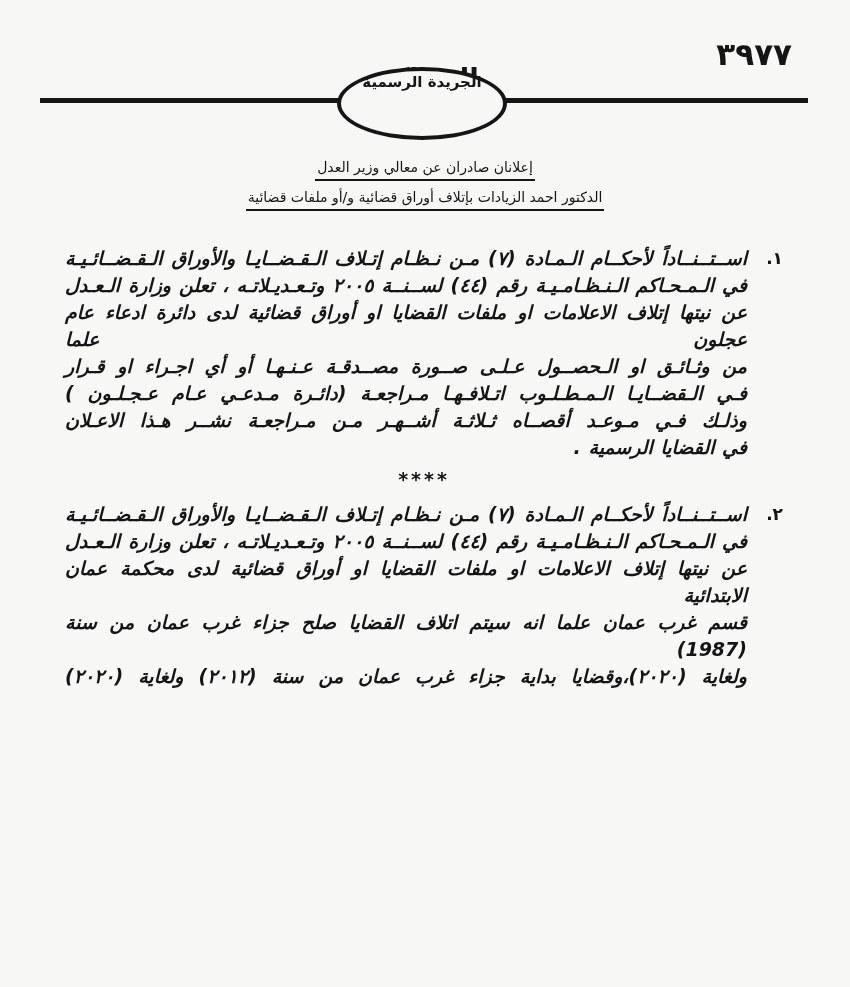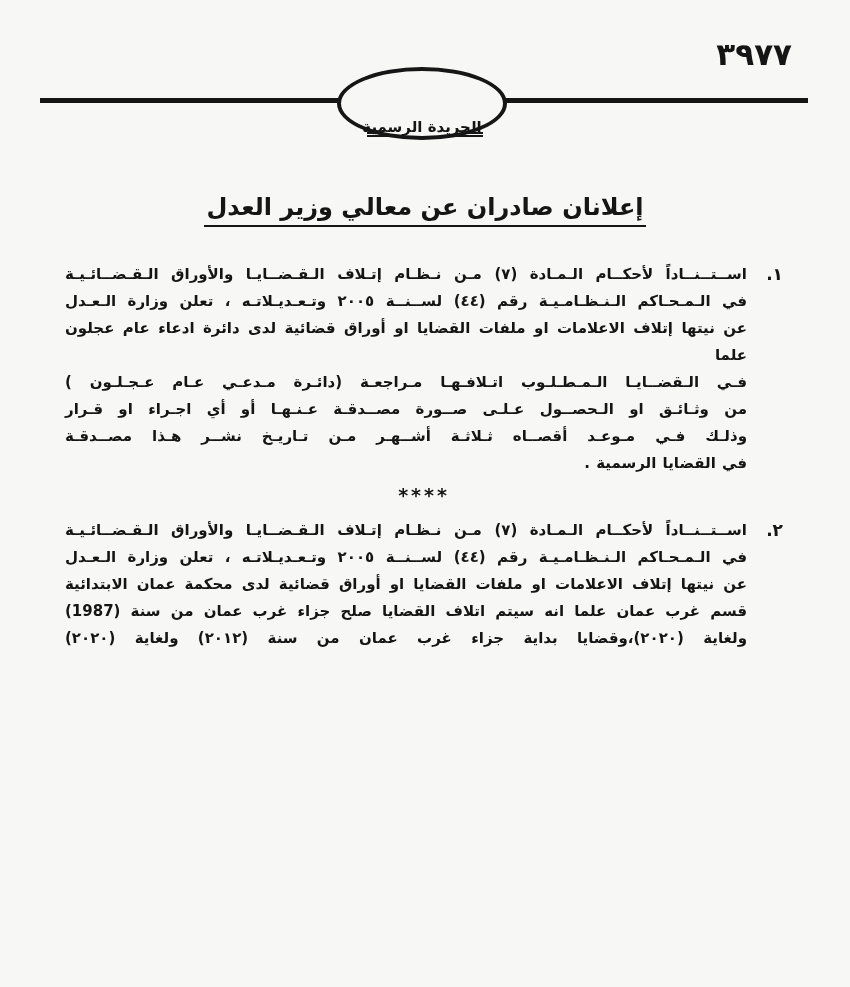--- a/index.html
+++ b/index.html
@@ -10,21 +10,21 @@
   .page {
     position: relative;
     width: 850px;
     height: 987px;
     margin: 0 auto;
     background: #f7f7f5;
     color: #151515;
     font-family: "DejaVu Sans", sans-serif;
     overflow: hidden;
     box-sizing: border-box;
-    padding-top: 96px;
+    padding-top: 62px;
   }
 
   
   .page-number {
     position: absolute;
     top: 36px;
     right: 58px;
     font-size: 31px;
     font-weight: bold;
     letter-spacing: 6px;
@@ -41,21 +41,21 @@
   .gazette-ellipse {
     position: absolute;
     top: 67px;
     left: 337px;
     width: 170px;
     height: 73px;
     background: #f7f7f5;
     border: 4px solid #161616;
     border-radius: 50%;
     display: flex;
-    align-items: flex-end;
+    align-items: flex-start;
     justify-content: center;
     box-sizing: border-box;
   }
   .gazette-ellipse span {
     font-size: 15px;
     font-weight: bold;
     direction: rtl;
     white-space: nowrap;
     padding-top: 2px;
   }
@@ -74,22 +74,22 @@
     padding: 0 4px 3px 4px;
     letter-spacing: 0;
   }
   .subtitles {
     text-align: center;
     direction: rtl;
     margin-bottom: 30px;
   }
   .subtitle {
     display: inline-block;
-    font-size: 24px;
-    font-weight: bold;
+    font-size: 14px;
+    font-weight: normal;
     border-bottom: 2px solid #161616;
     padding: 0 2px 4px 2px;
     margin: 4px 0;
   }
 
   
   .content {
     direction: rtl;
     margin: 0 67px 0 65px;
   }
@@ -99,27 +99,28 @@
   }
   .announcement .num {
     position: absolute;
     right: 0;
     top: 0;
     font-size: 17px;
     font-weight: bold;
     line-height: 27px;
   }
   .line {
-    font-size: 15px;
+    font-size: 19px;
     font-weight: bold;
     line-height: 27px;
     text-align: justify;
     text-align-last: justify;
     white-space: normal;
     word-spacing: 1px;
+    font-style: italic;
   }
   .line.last {
     text-align-last: right;
   }
   .separator {
     text-align: center;
     font-size: 19px;
     font-weight: bold;
     letter-spacing: 3px;
     line-height: 27px;
@@ -138,32 +139,33 @@
   <div class="gazette-ellipse">
     <span>الجريدة الرسمية</span>
   </div>
 
   <div class="section-title-wrap">
     <div class="section-title">المحاكم</div>
   </div>
 
   <div class="subtitles">
     <div><span class="subtitle">إعلانان صادران عن معالي وزير العدل</span></div>
+    <div><span class="subtitle">الدكتور احمد الزيادات بإتلاف أوراق قضائية و/أو ملفات قضائية</span></div>
   </div>
 
   <div class="content">
 
     <div class="announcement">
       <span class="num">١.</span>
       <div class="line">اســتــنــاداً لأحكــام الـمـادة (٧) مـن نـظـام إتـلاف الـقـضــايـا والأوراق الـقـضــائـيـة</div>
       <div class="line">في الـمـحـاكم الـنـظـامـيـة رقم (٤٤) لســنــة ٢٠٠٥ وتـعـديـلاتـه ، تعلن وزارة الـعـدل</div>
       <div class="line">عن نيتها إتلاف الاعلامات او ملفات القضايا او أوراق قضائية لدى دائرة ادعاء عام عجلون علما</div>
+      <div class="line">من وثـائـق او الـحصــول عـلـى صــورة مصــدقـة عـنـهـا أو أي اجـراء او قـرار</div>
       <div class="line">فـي الـقضــايـا الـمـطـلـوب اتـلافـهـا مـراجعـة (دائـرة مـدعـي عـام عـجـلـون )</div>
-      <div class="line">من وثـائـق او الـحصــول عـلـى صــورة مصــدقـة عـنـهـا أو أي اجـراء او قـرار</div>
-      <div class="line">وذلـك فـي مـوعـد أقصــاه ثـلاثـة أشــهـر مـن تـاريـخ نشــر هـذا مصــدقـة</div>
+      <div class="line">وذلـك فـي مـوعـد أقصــاه ثـلاثـة أشــهـر مـن مـراجعـة نشــر هـذا الاعـلان</div>
       <div class="line last">في القضايا الرسمية .</div>
     </div>
 
     <div class="separator">****</div>
 
     <div class="announcement">
       <span class="num">٢.</span>
       <div class="line">اســتــنــاداً لأحكــام الـمـادة (٧) مـن نـظـام إتـلاف الـقـضــايـا والأوراق الـقـضــائـيـة</div>
       <div class="line">في الـمـحـاكم الـنـظـامـيـة رقم (٤٤) لســنــة ٢٠٠٥ وتـعـديـلاتـه ، تعلن وزارة الـعـدل</div>
       <div class="line">عن نيتها إتلاف الاعلامات او ملفات القضايا او أوراق قضائية لدى محكمة عمان الابتدائية</div>

